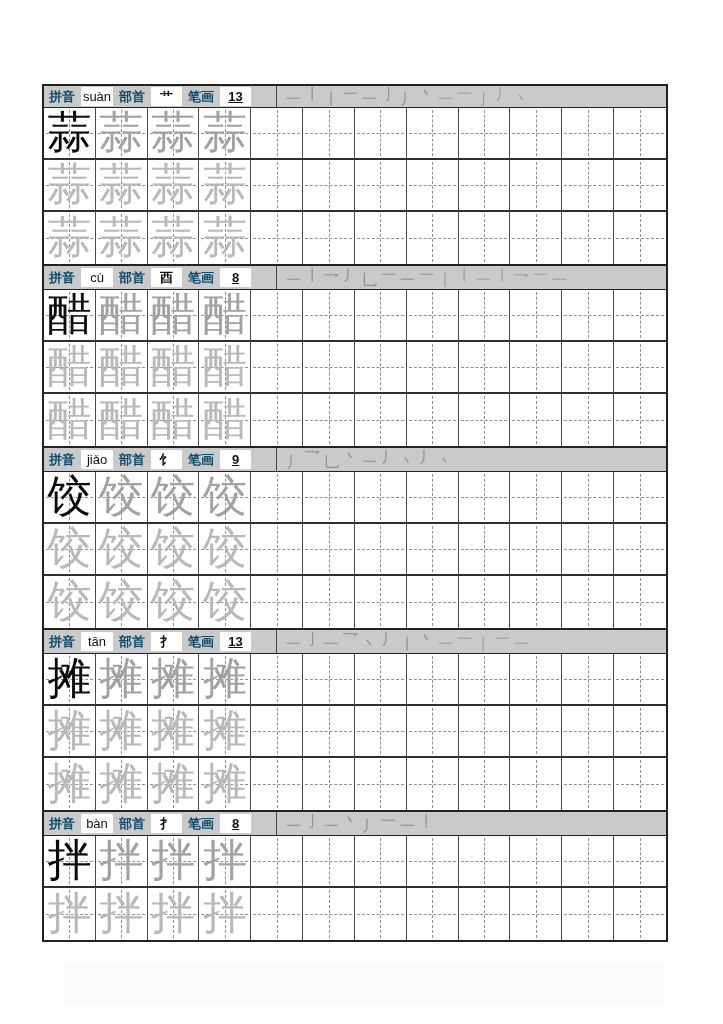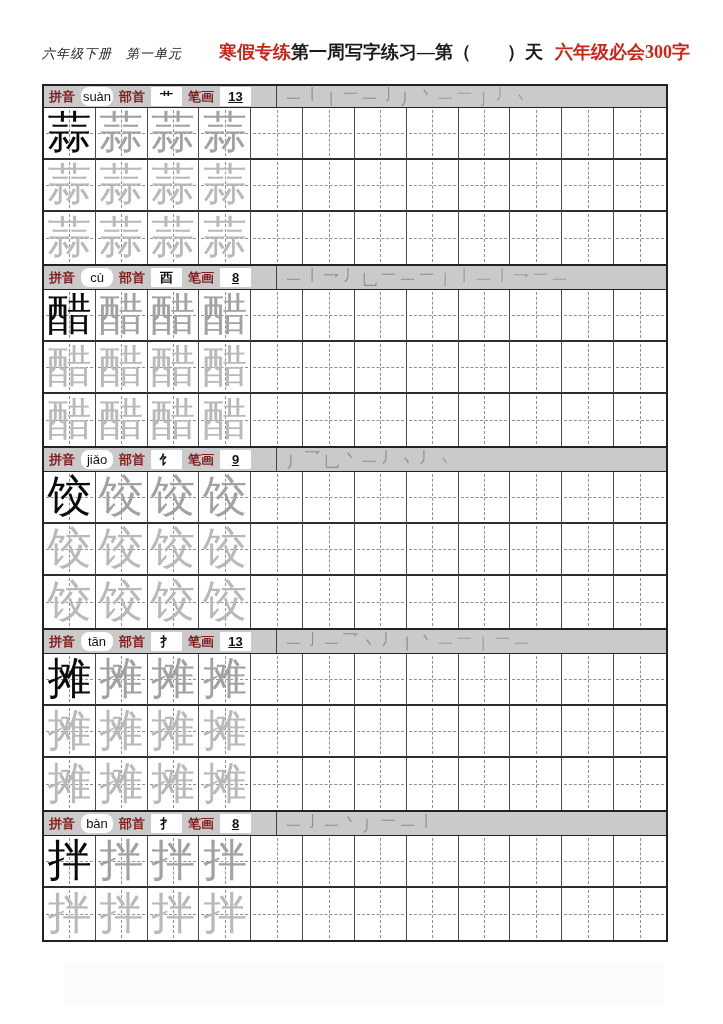--- a/index.html
+++ b/index.html
@@ -21,24 +21,24 @@
   .content { position:absolute; left:42px; top:84px; width:626px; }
   .section { width:100%; }
 
   .bar { display:flex; align-items:center; height:24px; background:#cacaca;
          border-left:2px solid #222; border-right:2px solid #222;
          border-bottom:1px solid #222; }
   .section:first-child .bar { border-top:2px solid #222; }
 
   .bar-left { width:233px; flex-shrink:0; height:100%; display:flex; align-items:center;
               gap:6px; padding-left:5px; border-right:1px solid #444; }
-  .bar-label { font-size:13px; font-weight:700; color:#7f1d1d; }
+  .bar-label { font-size:13px; font-weight:700; color:#0c4a6e; }
   .vbox { background:#ffffff; height:19px; line-height:19px; text-align:center;
           font-size:13px; color:#111; border-radius:1px; }
-  .pinyin-box { width:32px;border-radius:8px; }
+  .pinyin-box { width:32px; }
   .radical-box { width:31px; font-weight:700; }
   .strokes-box { width:31px; font-weight:600;text-decoration:underline; }
 
   .stroke-order { flex:1; display:flex; align-items:center; gap:4px; padding-left:9px;
                   overflow:hidden; color:#8f8f8f; font-size:15px;
                   font-family:"Liberation Serif", serif; }
   .stroke-order span { display:inline-block; }
   .stroke-order span:nth-child(odd) { transform:translateY(3px); }
   .stroke-order span:nth-child(even) { transform:translateY(-2px); }
   .stroke-order span:nth-child(n+9) { color:#9d9d9d; }
@@ -62,26 +62,20 @@
   .char.light { color:#b9b9b9; }
 
   .footer-band { position:absolute; left:64px; top:962px; width:600px; height:44px;
                  background:#fbfbfb; }
 </style>
 </head>
 <body>
 
 <div class="sheet">
 
-  <div class="page-header">
-    <div class="ph-left">六年级下册　第一单元</div>
-    <div class="ph-title">
-      <span class="red">寒假专练</span><span>第一周写字练习—第（　　）天</span><span class="red pad">六年级必会300字</span>
-    </div>
-  </div>
 
   <div class="content">
   <section class="section">
     <div class="bar">
       <div class="bar-left">
         <span class="bar-label">拼音</span>
         <span class="vbox pinyin-box">suàn</span>
         <span class="bar-label">部首</span>
         <span class="vbox radical-box">艹</span>
         <span class="bar-label">笔画</span>

